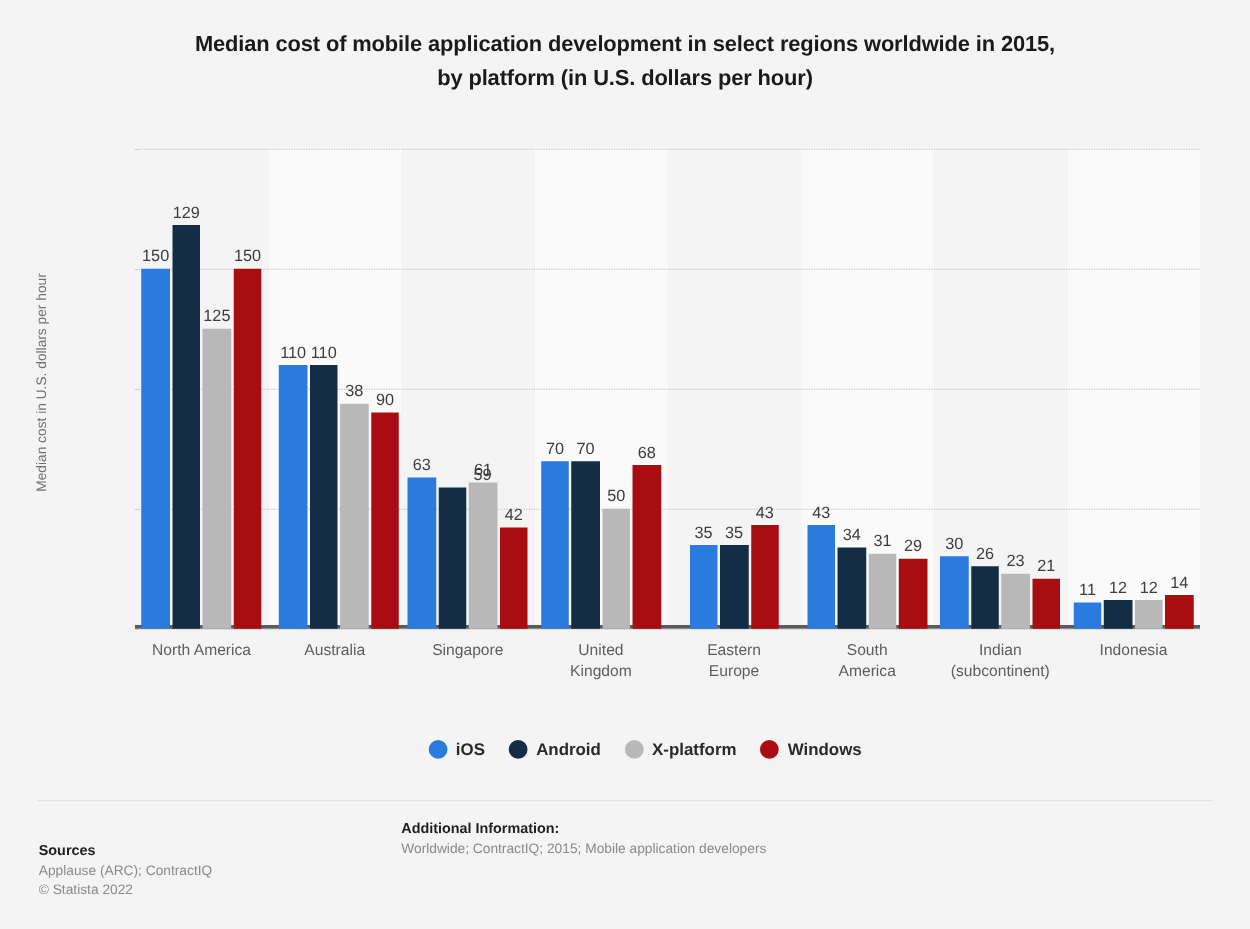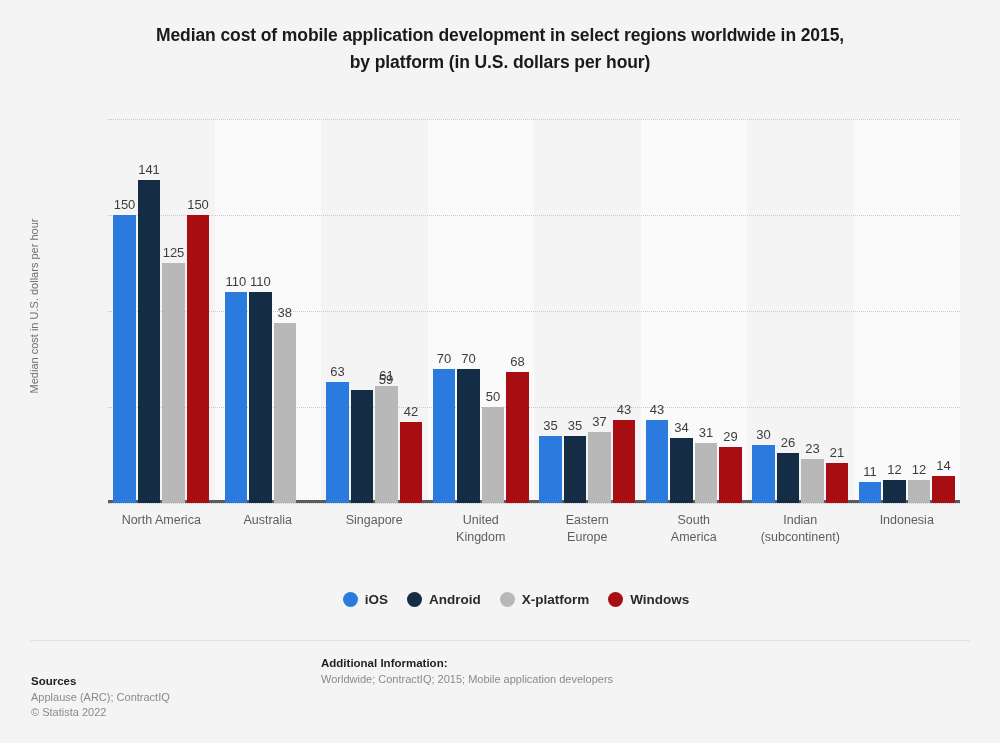--- a/index.html
+++ b/index.html
@@ -245,46 +245,50 @@
       <div class="gridline" style="top: 96px;"></div>
       <div class="gridline" style="top: 0px;"></div>
       <div class="group" style="left: 0px; width: 106.5px;">
         <div class="group-inner">
           <div class="bar-wrap">
             <div class="bar" title="iOS: 150" style="height: 288px; background: rgb(43, 122, 222);"></div>
             <div class="bar-label" style="bottom: 291px;">150</div>
           </div>
           <div class="bar-wrap">
             <div class="bar" title="Android: 168" style="height: 322.56px; background: rgb(20, 44, 68);"></div>
-            <div class="bar-label" style="bottom: 325.56px;">141</div>
+            <div class="bar-label" style="bottom: 325.56px;">129</div>
           </div>
           <div class="bar-wrap">
             <div class="bar" title="X-platform: 125" style="height: 240px; background: rgb(184, 184, 184);"></div>
             <div class="bar-label" style="bottom: 243px;">125</div>
           </div>
           <div class="bar-wrap">
             <div class="bar" title="Windows: 150" style="height: 288px; background: rgb(168, 13, 18);"></div>
             <div class="bar-label" style="bottom: 291px;">150</div>
           </div>
         </div>
       </div>
-      <div class="group" style="left: 99px; width: 106.5px;">
+      <div class="group" style="left: 110px; width: 106.5px;">
         <div class="group-inner">
           <div class="bar-wrap">
             <div class="bar" title="iOS: 110" style="height: 211.2px; background: rgb(43, 122, 222);"></div>
             <div class="bar-label" style="bottom: 214.2px;">110</div>
           </div>
           <div class="bar-wrap">
             <div class="bar" title="Android: 110" style="height: 211.2px; background: rgb(20, 44, 68);"></div>
             <div class="bar-label" style="bottom: 214.2px;">110</div>
           </div>
           <div class="bar-wrap">
             <div class="bar" title="X-platform: 94" style="height: 180.48px; background: rgb(184, 184, 184);"></div>
             <div class="bar-label" style="bottom: 183.48px;">38</div>
           </div>
+          <div class="bar-wrap">
+            <div class="bar" title="Windows: 90" style="height: 172.8px; background: rgb(168, 13, 18);"></div>
+            <div class="bar-label" style="bottom: 175.8px;">90</div>
+          </div>
         </div>
       </div>
       <div class="group" style="left: 213px; width: 106.5px;">
         <div class="group-inner">
           <div class="bar-wrap">
             <div class="bar" title="iOS: 63" style="height: 120.96px; background: rgb(43, 122, 222);"></div>
             <div class="bar-label" style="bottom: 123.96px;">63</div>
           </div>
           <div class="bar-wrap">
             <div class="bar" title="Android: 59" style="height: 113.28px; background: rgb(20, 44, 68);"></div>
@@ -322,24 +326,20 @@
       </div>
       <div class="group" style="left: 426px; width: 106.5px;">
         <div class="group-inner">
           <div class="bar-wrap">
             <div class="bar" title="iOS: 35" style="height: 67.2px; background: rgb(43, 122, 222);"></div>
             <div class="bar-label" style="bottom: 70.2px;">35</div>
           </div>
           <div class="bar-wrap">
             <div class="bar" title="Android: 35" style="height: 67.2px; background: rgb(20, 44, 68);"></div>
             <div class="bar-label" style="bottom: 70.2px;">35</div>
-          </div>
-          <div class="bar-wrap">
-            <div class="bar" title="X-platform: 37" style="height: 71.04px; background: rgb(184, 184, 184);"></div>
-            <div class="bar-label" style="bottom: 74.04px;">37</div>
           </div>
           <div class="bar-wrap">
             <div class="bar" title="Windows: 43" style="height: 82.56px; background: rgb(168, 13, 18);"></div>
             <div class="bar-label" style="bottom: 85.56px;">43</div>
           </div>
         </div>
       </div>
       <div class="group" style="left: 532.5px; width: 106.5px;">
         <div class="group-inner">
           <div class="bar-wrap">

